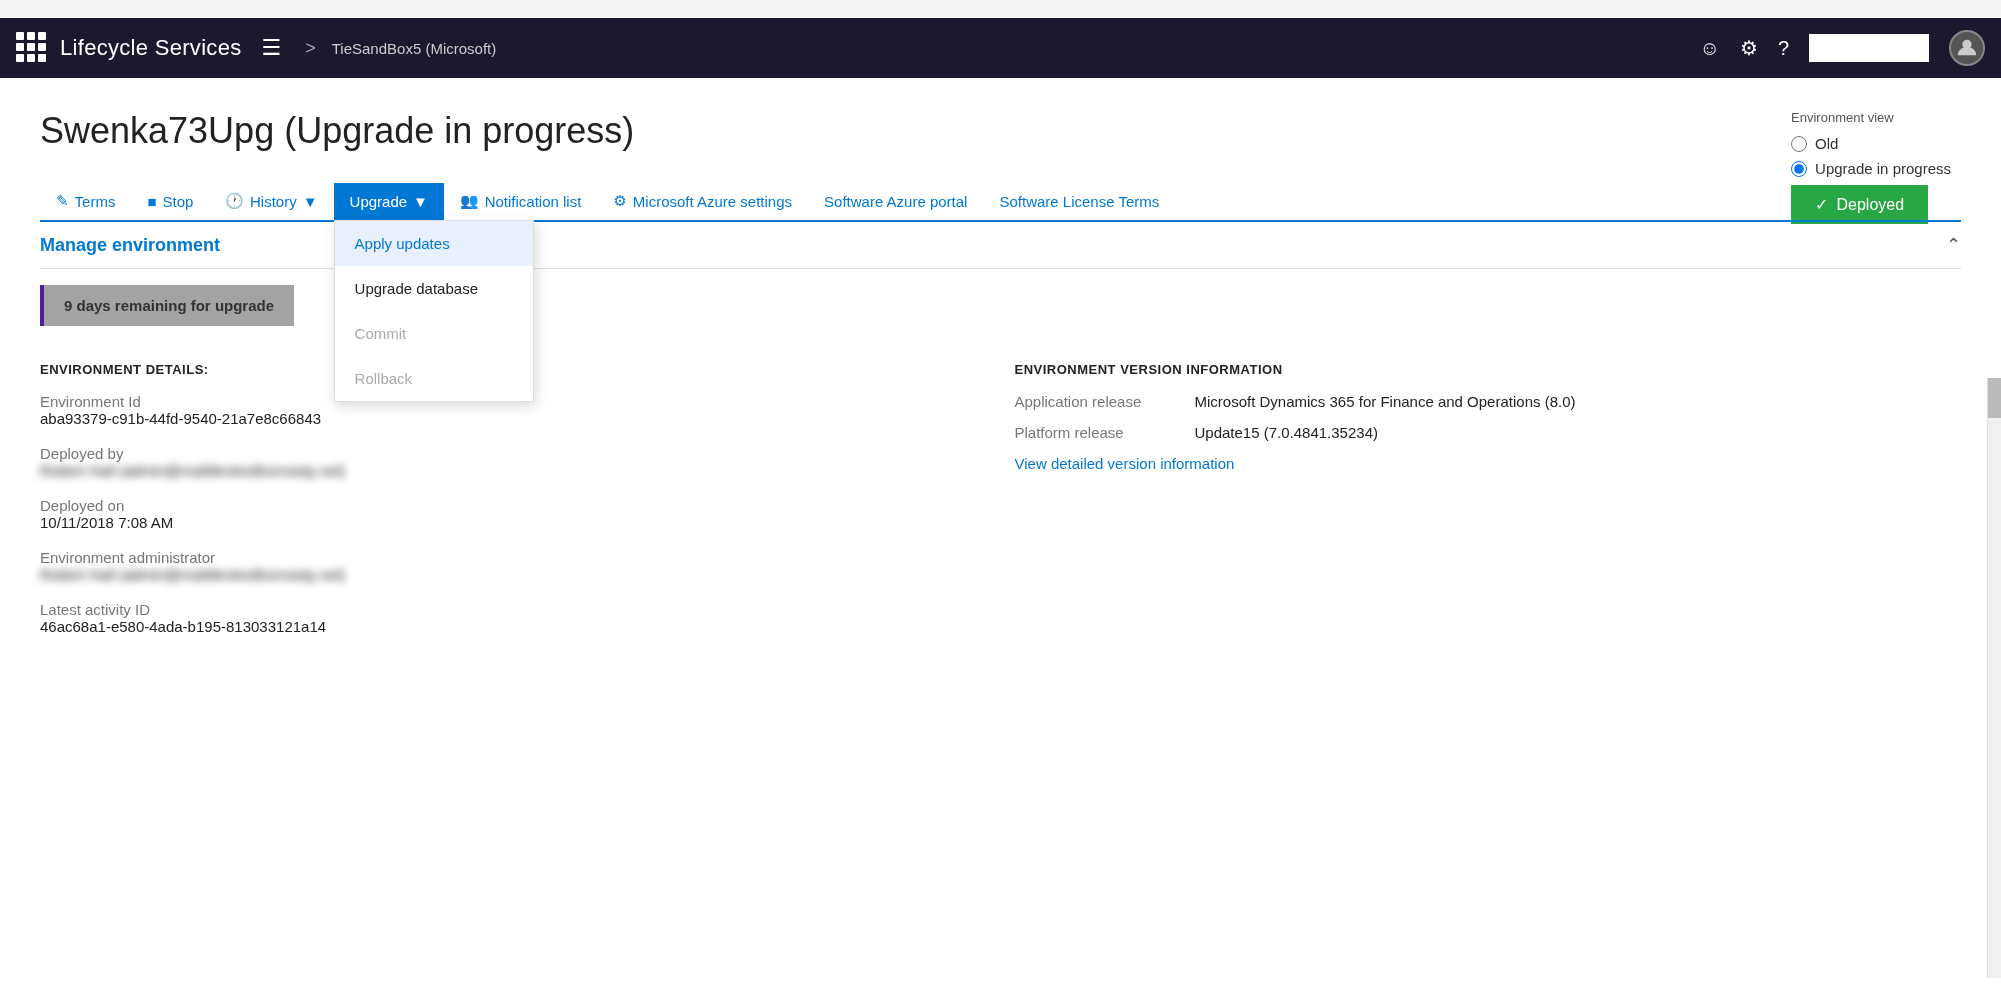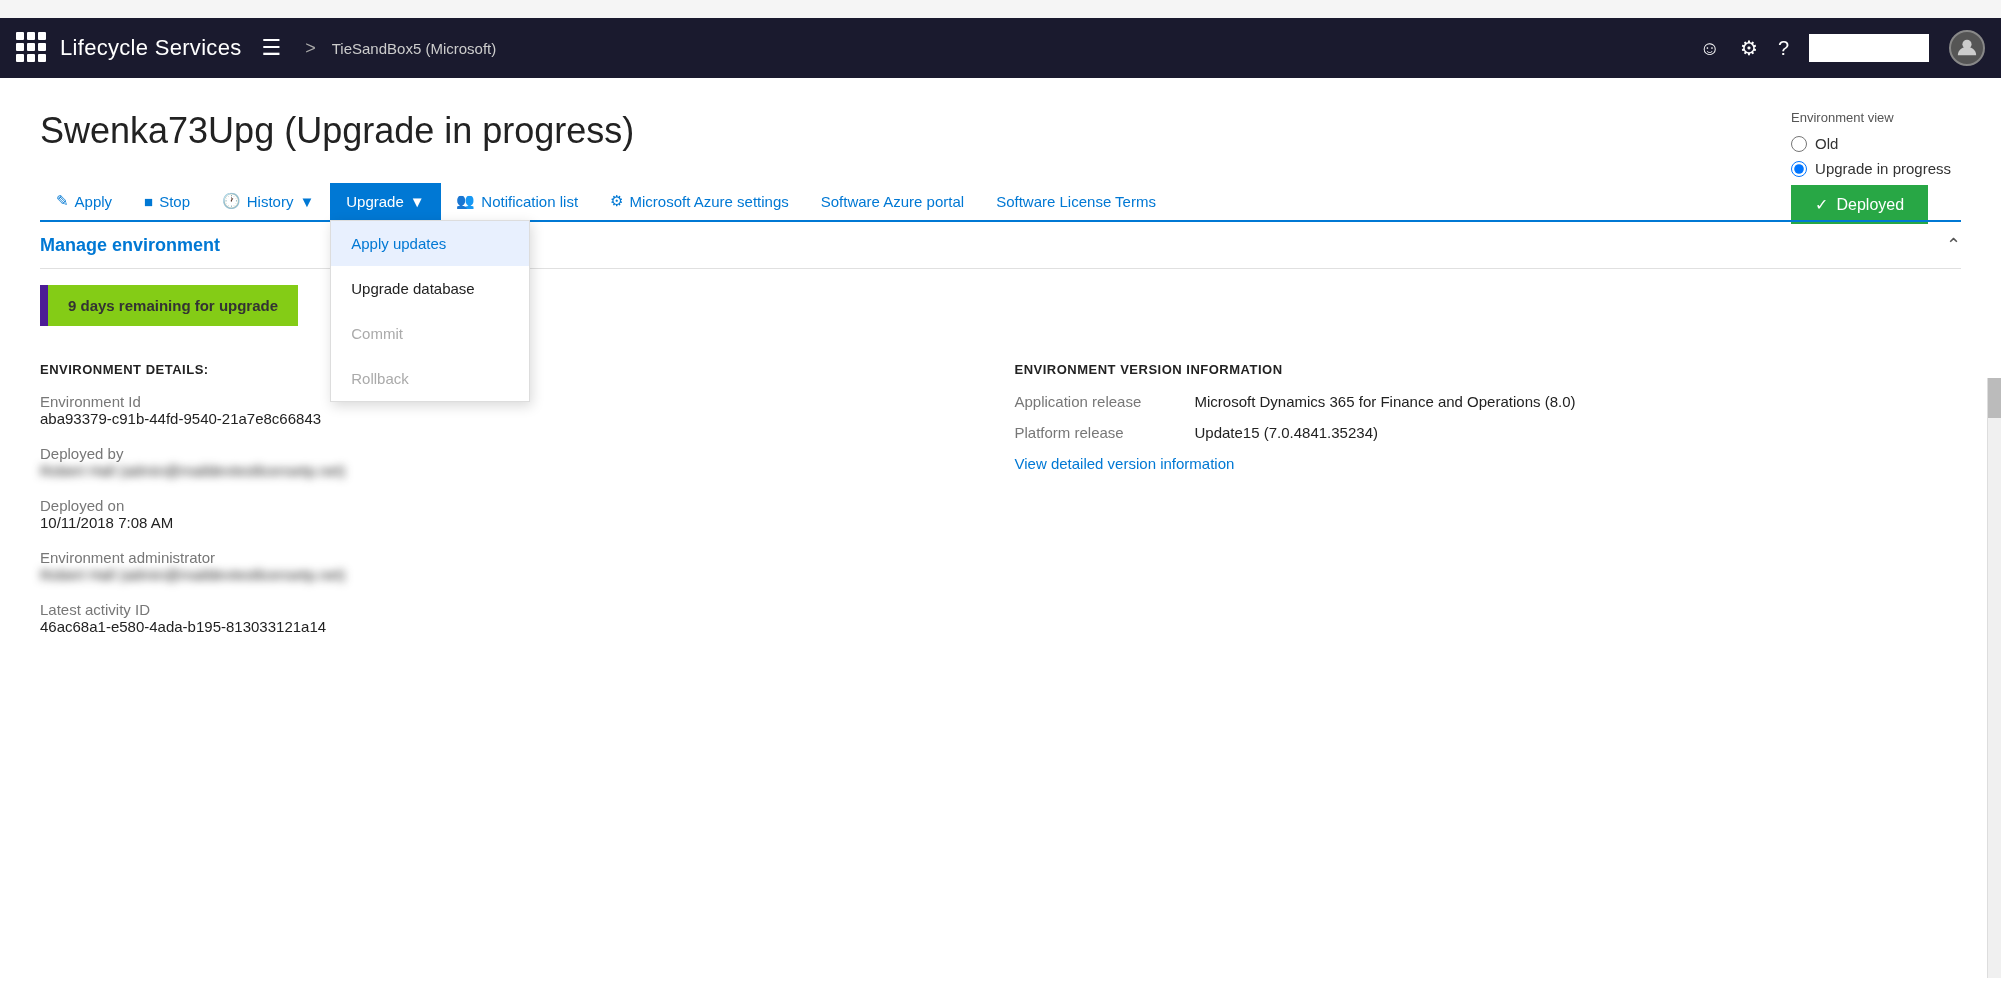--- a/index.html
+++ b/index.html
@@ -146,22 +146,22 @@
     }
     .section-title {
       font-size: 18px;
       color: #0078d4;
       font-weight: 700;
     }
     .collapse-btn { font-size: 18px; color: #555; cursor: pointer; background: none; border: none; }
 
     
     .warning-banner {
-      background: #84cc16;
-      border-left: 8px solid #4c1d95;
+      background: #a3a3a3;
+      border-left: 4px solid #4c1d95;
       padding: 12px 20px;
       font-size: 15px;
       font-weight: 600;
       color: #333;
       margin: 16px 0;
       display: inline-block;
     }
 
     
     .details-grid {
@@ -270,21 +270,21 @@
     <button class="deployed-btn">
       <span>✓</span>
       <span>Deployed</span>
     </button>
   </div>
 
   
   <div class="toolbar">
     <button class="toolbar-btn">
       <span>✎</span>
-      <span>Apply</span>
+      <span>Terms</span>
     </button>
     <button class="toolbar-btn">
       <span>■</span>
       <span>Stop</span>
     </button>
     <button class="toolbar-btn">
       <span>🕐</span>
       <span>History</span>
       <span>▼</span>
     </button>

